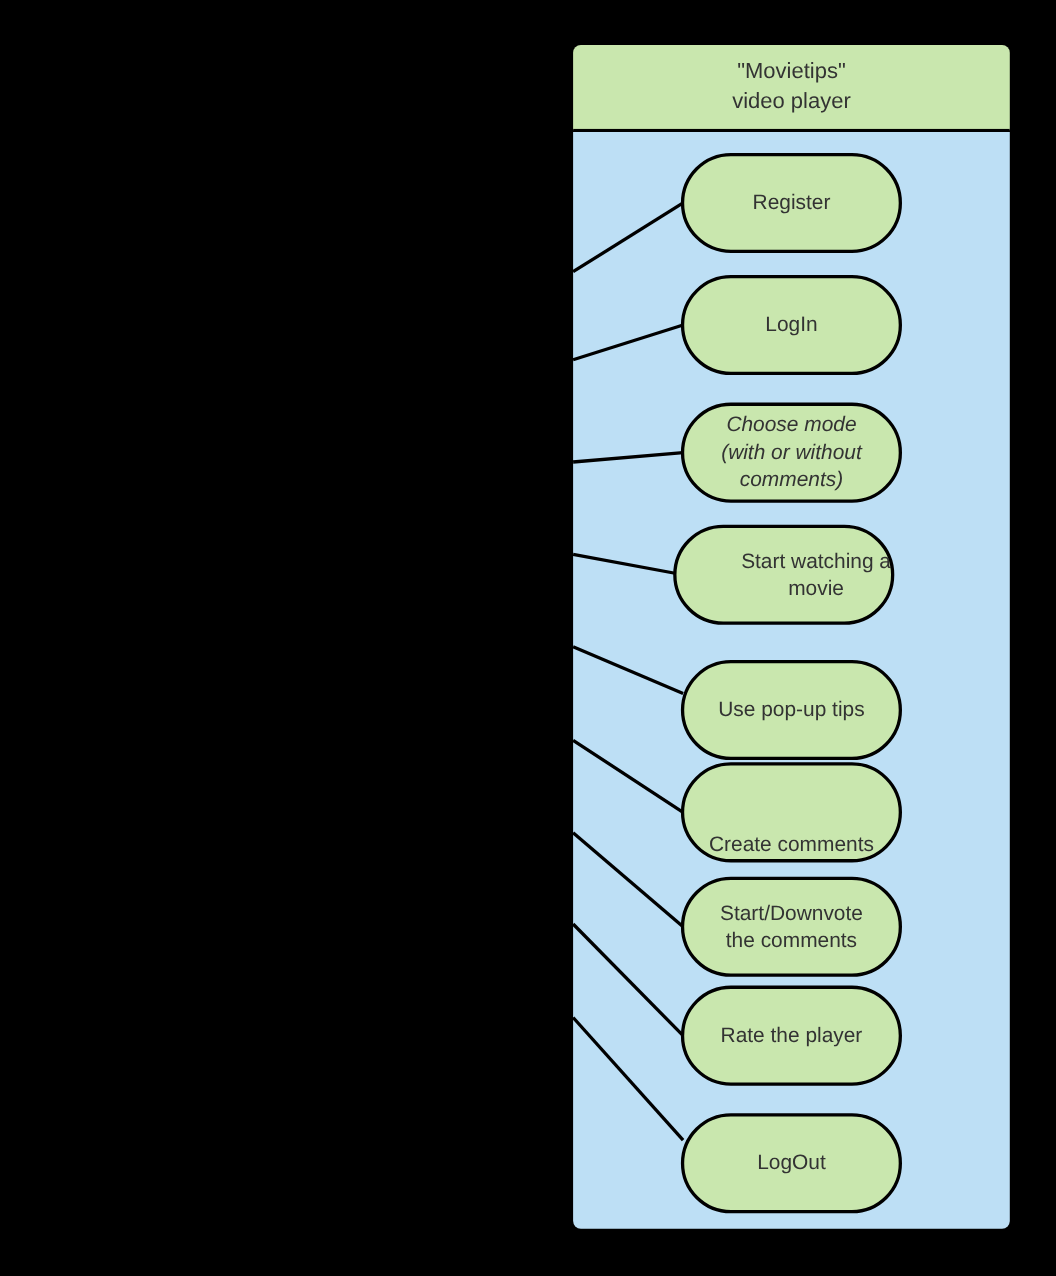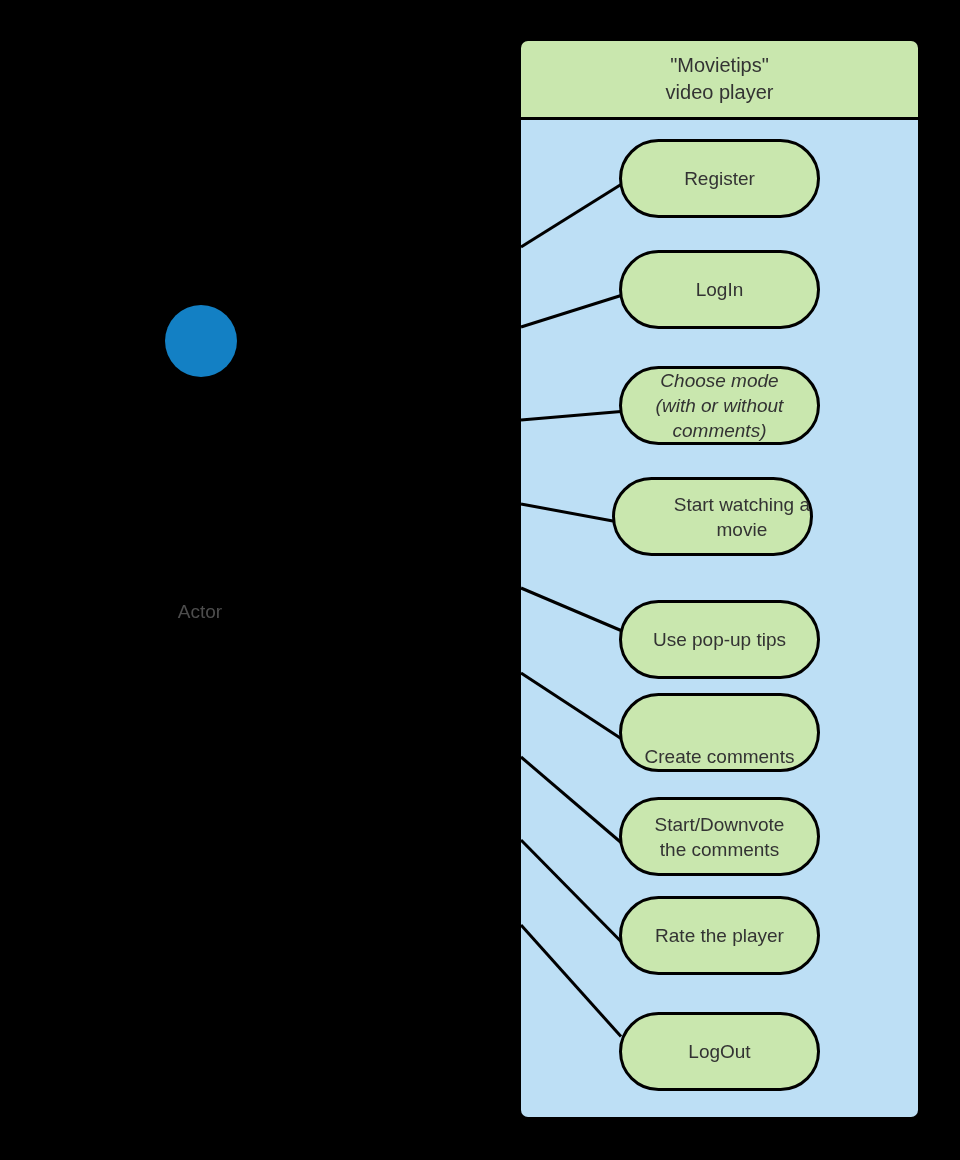--- a/index.html
+++ b/index.html
@@ -131,21 +131,21 @@
     top: 0;
     width: 960px;
     height: 1160px;
     pointer-events: none;
   }
 
   
   .usecase {
     position: absolute;
     width: 201px;
-    height: 79px;
+    height: 91px;
     box-sizing: border-box;
     background: #C9E7AE;
     border: 3px solid #000000;
     border-radius: 46px;
     display: flex;
     align-items: center;
     justify-content: center;
   }
   .usecase-label {
     font-size: 19px;
@@ -153,28 +153,20 @@
     color: #333333;
     text-align: center;
     white-space: pre-line;
   }
 </style>
 </head>
 <body>
 
 <div id="canvas">
 
-  <div id="actor-group">
-    <div id="actor-head"></div>
-    <div id="actor-body"></div>
-    <div id="actor-arms"></div>
-    <div id="actor-leg-left"></div>
-    <div id="actor-leg-right"></div>
-    <div id="actor-label">Actor</div>
-  </div>
 
   <div id="system-box">
     <div id="system-header">
       <div id="system-title">"Movietips"
 video player</div>
     </div>
     <div id="system-body"></div>
   </div>
 
   <svg id="connector-layer" width="960" height="1160" viewBox="0 0 960 1160">

